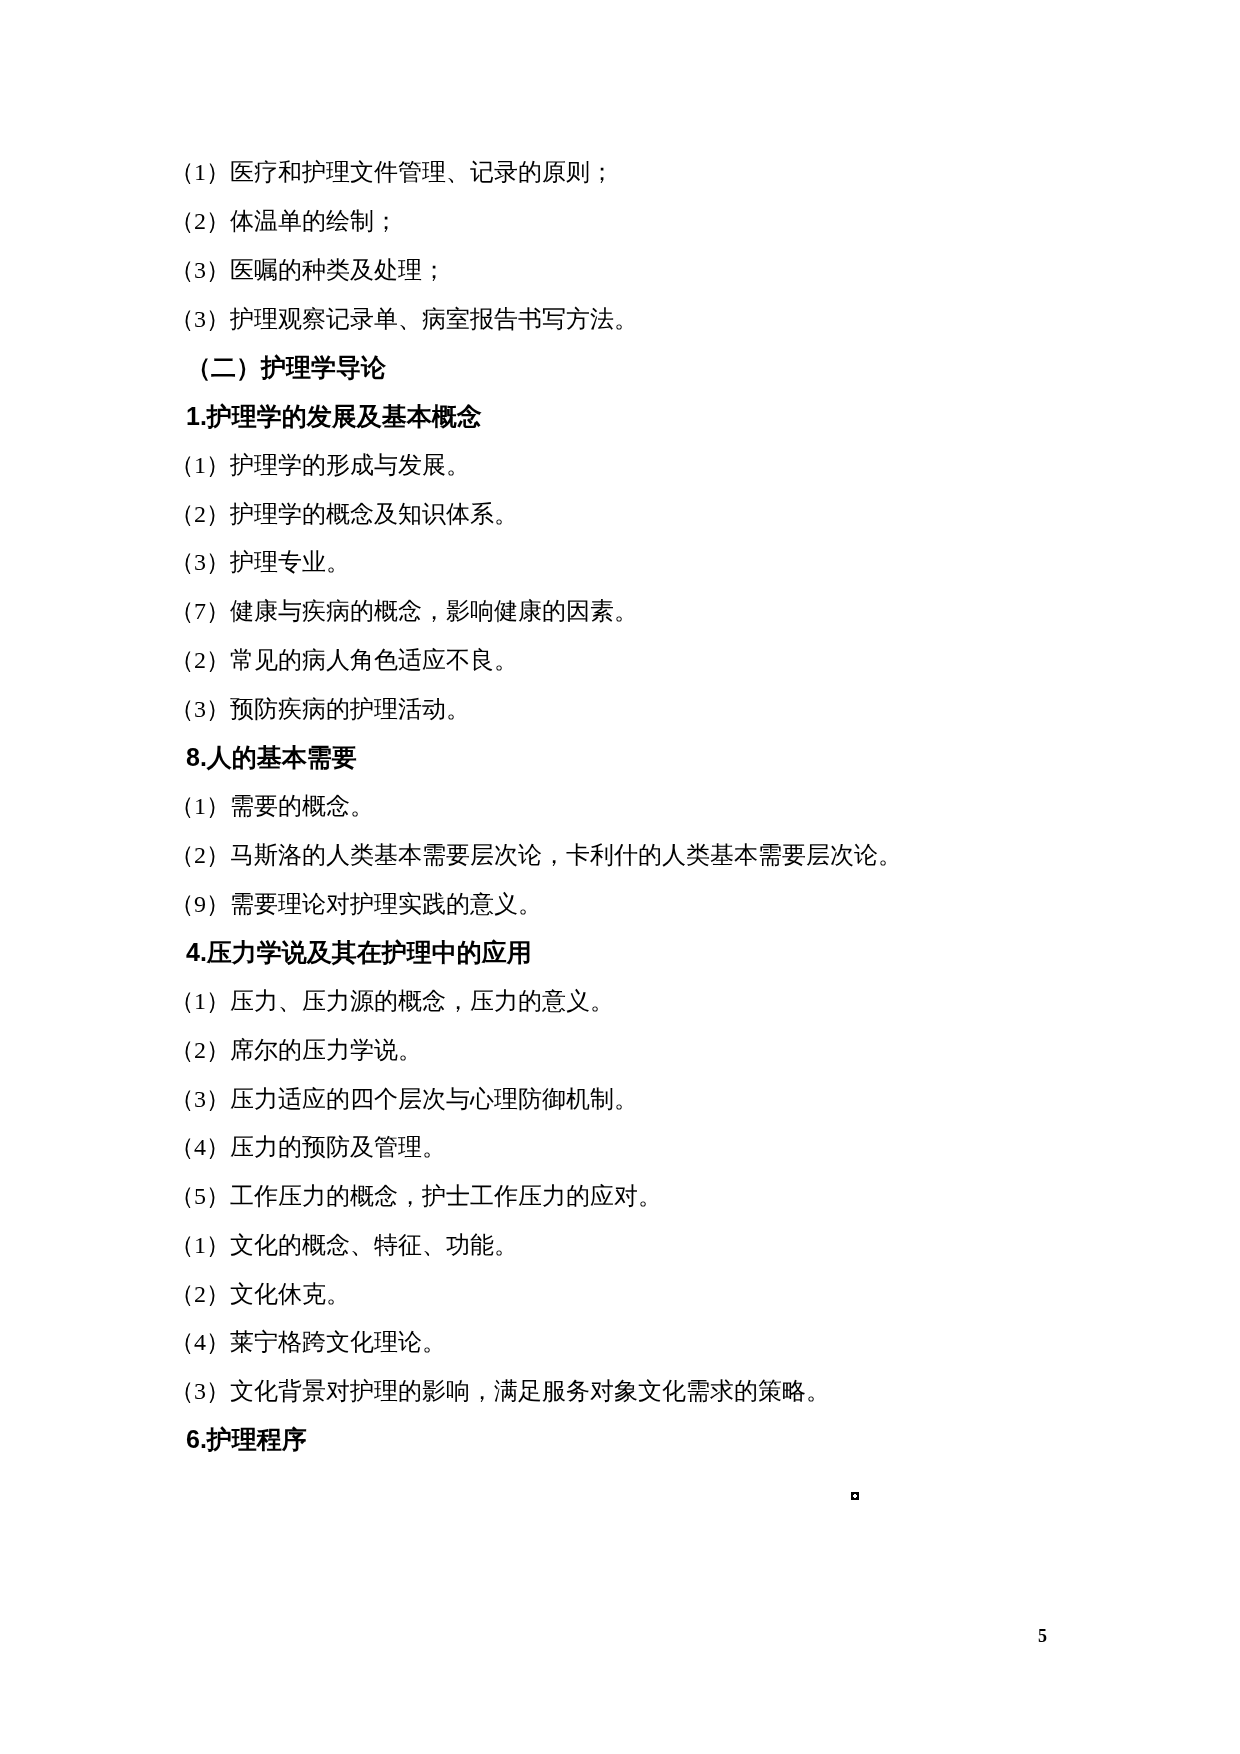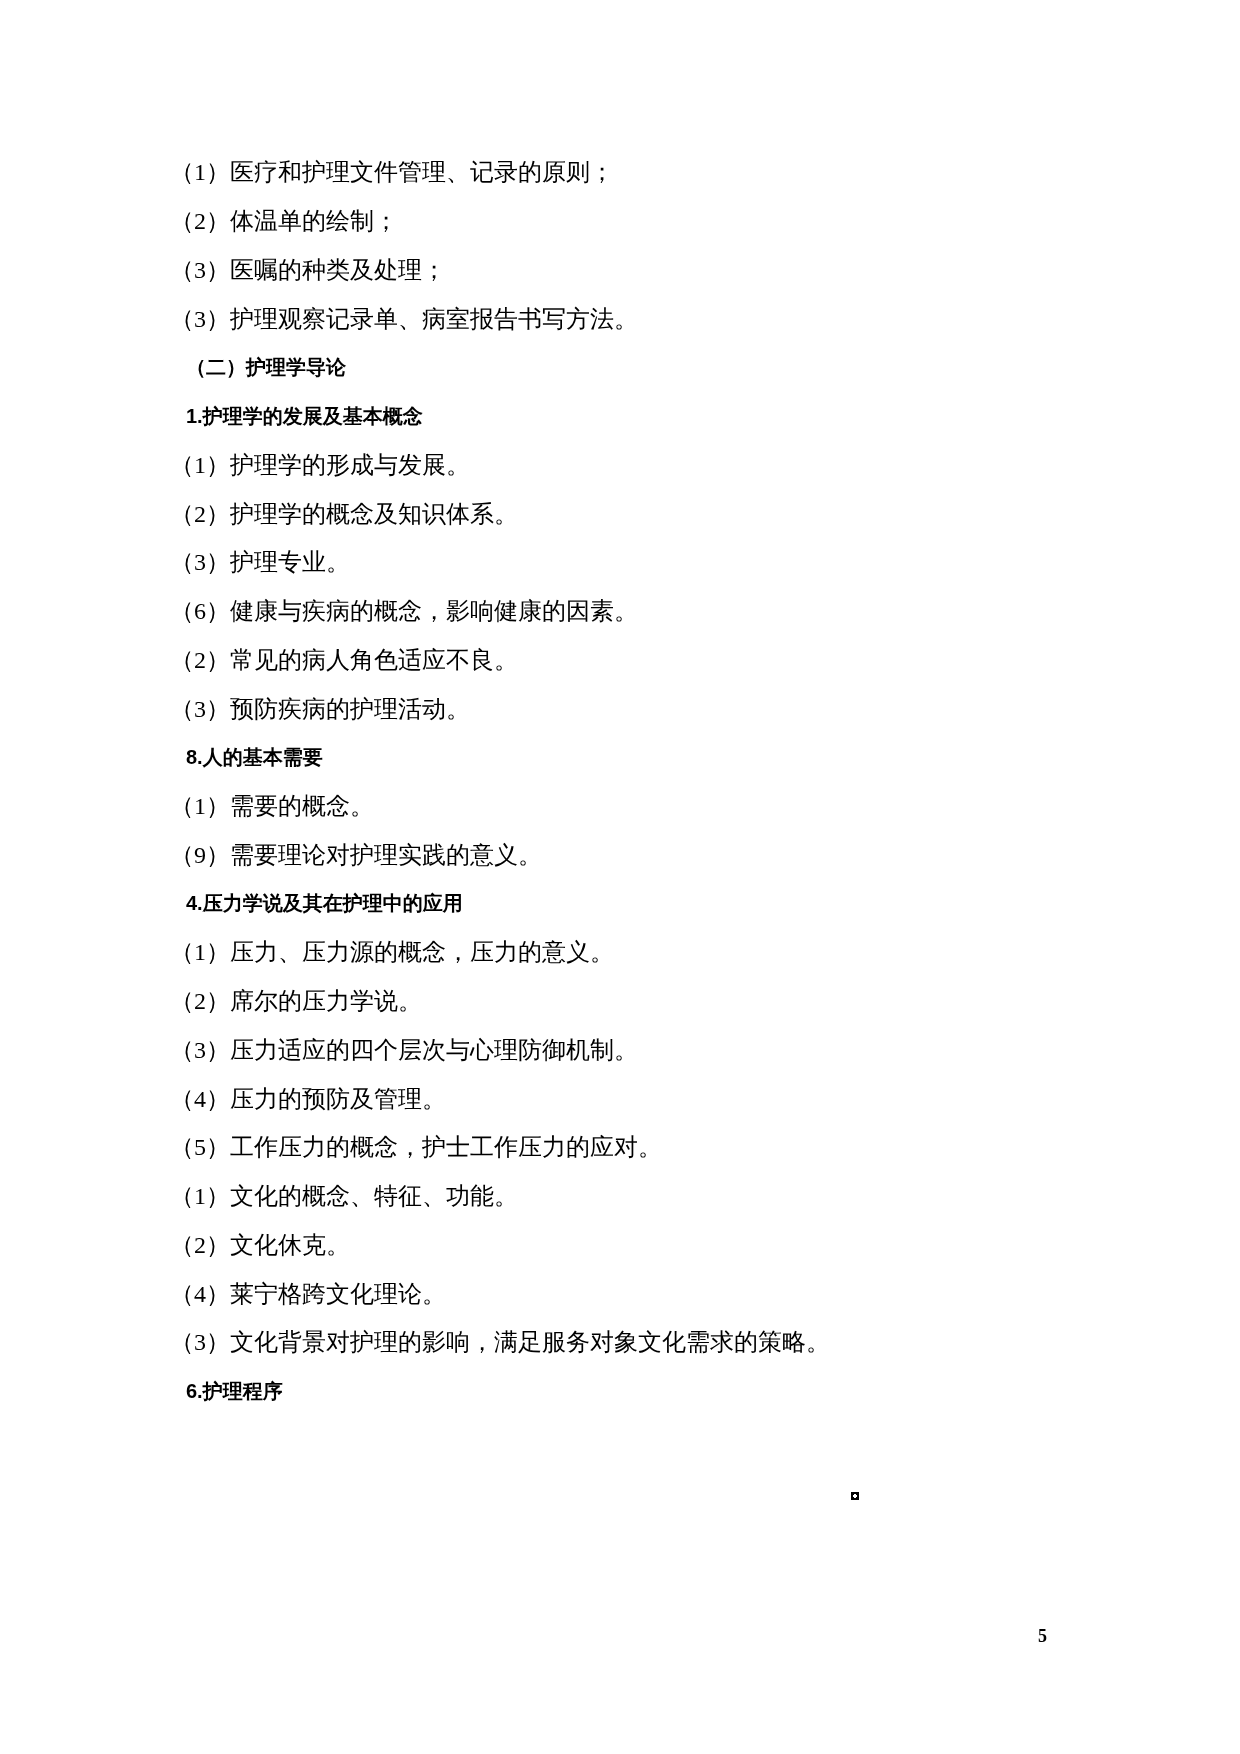--- a/index.html
+++ b/index.html
@@ -26,21 +26,21 @@
     height: 48.75px;
     display: flex;
     align-items: center;
     white-space: nowrap;
     font-size: 24px;
     padding-left: 170px;
     font-family: "Liberation Serif", "DejaVu Serif", serif;
   }
   .line.heading {
     padding-left: 186px;
-    font-size: 20px;
+    font-size: 25px;
     font-weight: 700;
     font-family: "Liberation Sans", "DejaVu Sans", sans-serif;
   }
   .page-number {
     position: absolute;
     left: 1038px;
     top: 1626px;
     font-size: 18px;
     font-weight: 700;
     color: #000000;
@@ -65,25 +65,26 @@
   <div class="content">
       <div class="line item">（1）医疗和护理文件管理、记录的原则；</div>
       <div class="line item">（2）体温单的绘制；</div>
       <div class="line item">（3）医嘱的种类及处理；</div>
       <div class="line item">（3）护理观察记录单、病室报告书写方法。</div>
       <div class="line heading section-heading">（二）护理学导论</div>
       <div class="line heading topic-heading">1.护理学的发展及基本概念</div>
       <div class="line item">（1）护理学的形成与发展。</div>
       <div class="line item">（2）护理学的概念及知识体系。</div>
       <div class="line item">（3）护理专业。</div>
-      <div class="line item">（6）健康与疾病的概念，影响健康的因素。</div>
+      <div class="line item">（7）健康与疾病的概念，影响健康的因素。</div>
       <div class="line item">（2）常见的病人角色适应不良。</div>
       <div class="line item">（3）预防疾病的护理活动。</div>
       <div class="line heading topic-heading">8.人的基本需要</div>
       <div class="line item">（1）需要的概念。</div>
+      <div class="line item">（2）马斯洛的人类基本需要层次论，卡利什的人类基本需要层次论。</div>
       <div class="line item">（9）需要理论对护理实践的意义。</div>
       <div class="line heading topic-heading">4.压力学说及其在护理中的应用</div>
       <div class="line item">（1）压力、压力源的概念，压力的意义。</div>
       <div class="line item">（2）席尔的压力学说。</div>
       <div class="line item">（3）压力适应的四个层次与心理防御机制。</div>
       <div class="line item">（4）压力的预防及管理。</div>
       <div class="line item">（5）工作压力的概念，护士工作压力的应对。</div>
       <div class="line item">（1）文化的概念、特征、功能。</div>
       <div class="line item">（2）文化休克。</div>
       <div class="line item">（4）莱宁格跨文化理论。</div>

